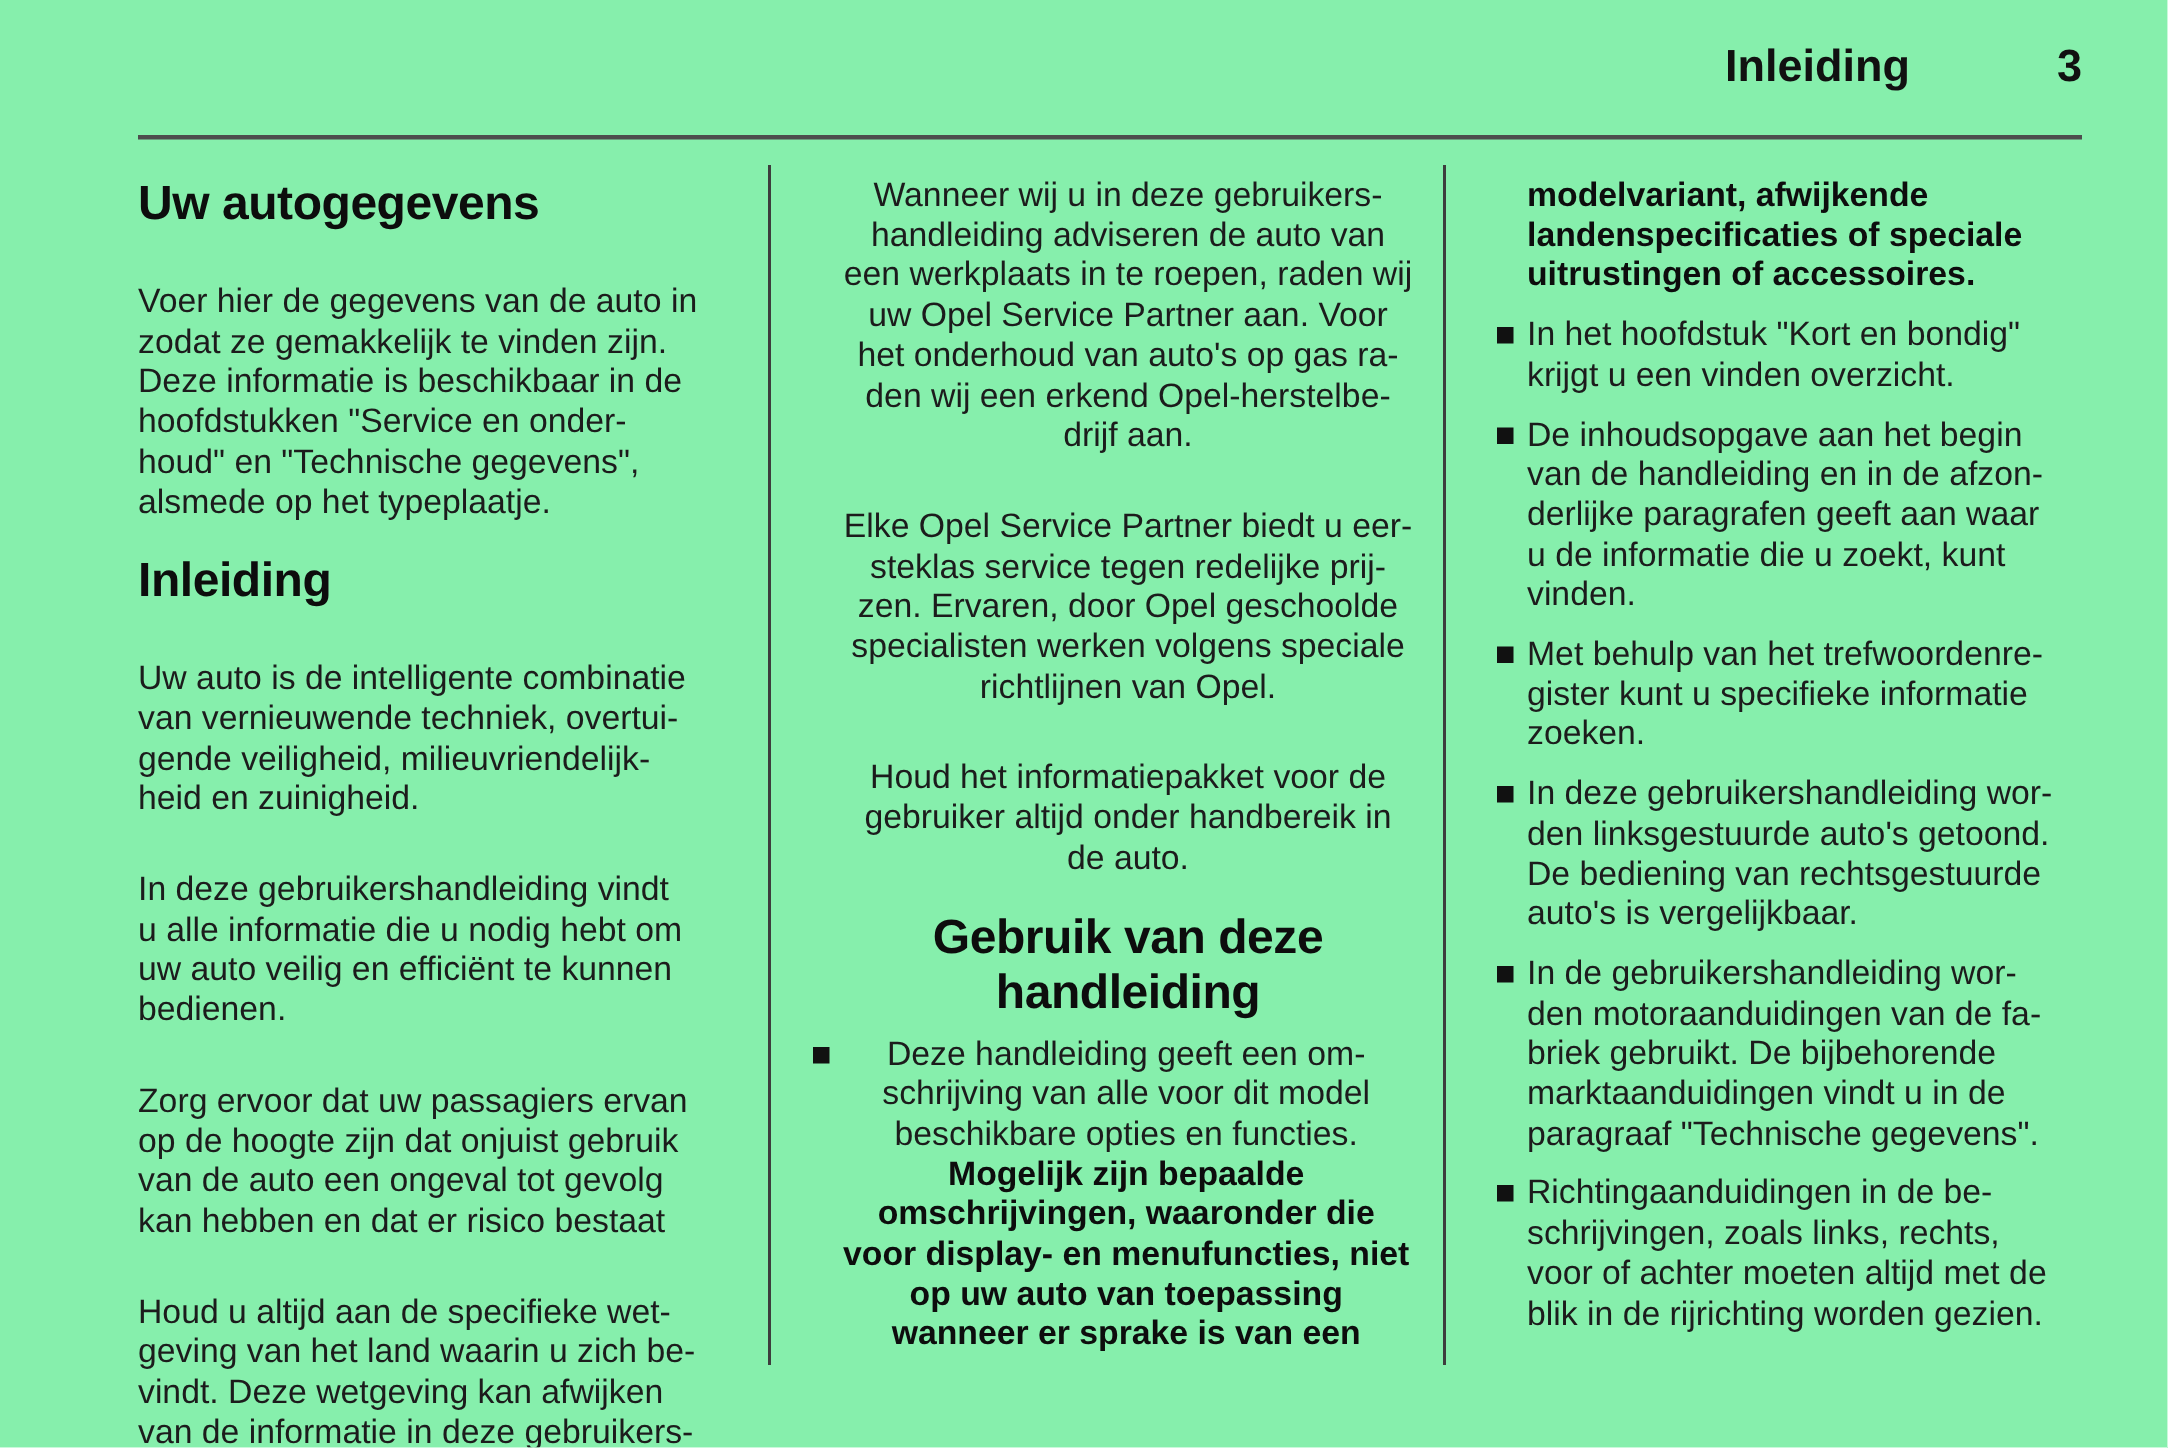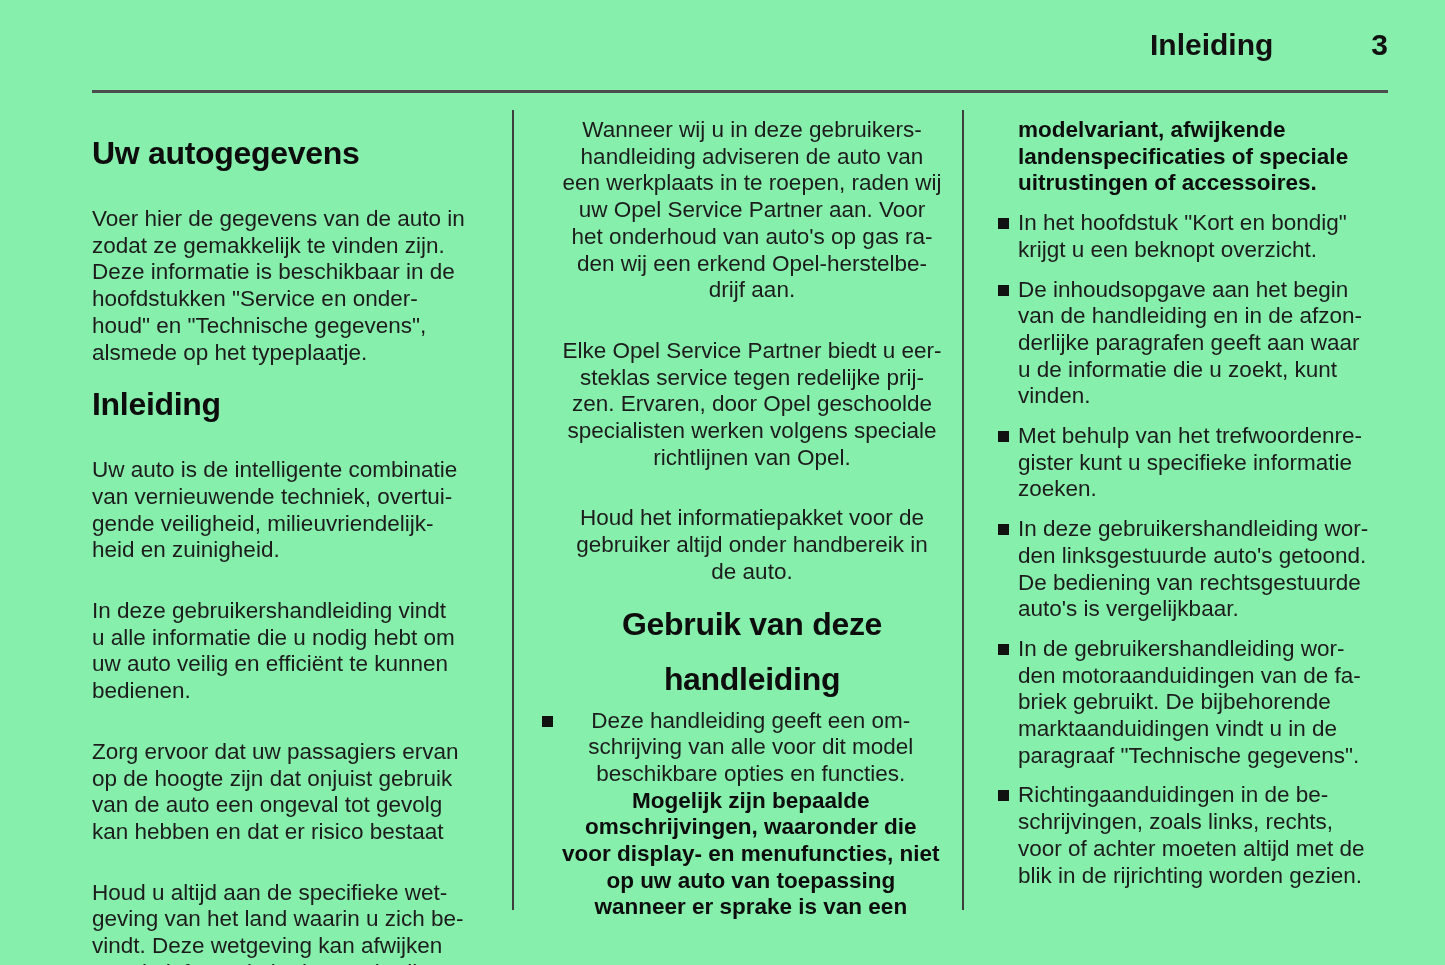--- a/index.html
+++ b/index.html
@@ -64,21 +64,20 @@
   .heading {
     font-weight: bold;
     color: #0d0d0d;
     margin-top: 20px;
     margin-bottom: 10px;
   }
   .heading .line {
     font-size: 32px;
     line-height: 37px;
     letter-spacing: -0.3px;
-    margin-top: 18px;
   }
   .heading.first { margin-top: 0; }
   .para { margin-bottom: 13px; margin-top: 34px; }
   .para.first { margin-top: 0; }
   .bold-run .line, .bold-cont .line { font-weight: bold; color: #0d0d0d; }
   .bold-cont { margin-left: 20px; margin-bottom: 13px; }
   .bullet-item {
     display: flex;
     align-items: flex-start;
     margin-bottom: 13px;
@@ -193,21 +192,21 @@
         <div class="bold-cont">
           <div class="line">modelvariant, afwijkende</div>
           <div class="line">landenspecificaties of speciale</div>
           <div class="line">uitrustingen of accessoires.</div>
         </div>
         <div class="bullet-item">
           <span class="bullet-marker"></span>
           <div>
             <div class="normal-run">
               <div class="line">In het hoofdstuk "Kort en bondig"</div>
-              <div class="line">krijgt u een beknopt overzicht.</div>
+              <div class="line">krijgt u een vinden overzicht.</div>
             </div>
           </div>
         </div>
         <div class="bullet-item">
           <span class="bullet-marker"></span>
           <div>
             <div class="normal-run">
               <div class="line">De inhoudsopgave aan het begin</div>
               <div class="line">van de handleiding en in de afzon-</div>
               <div class="line">derlijke paragrafen geeft aan waar</div>

